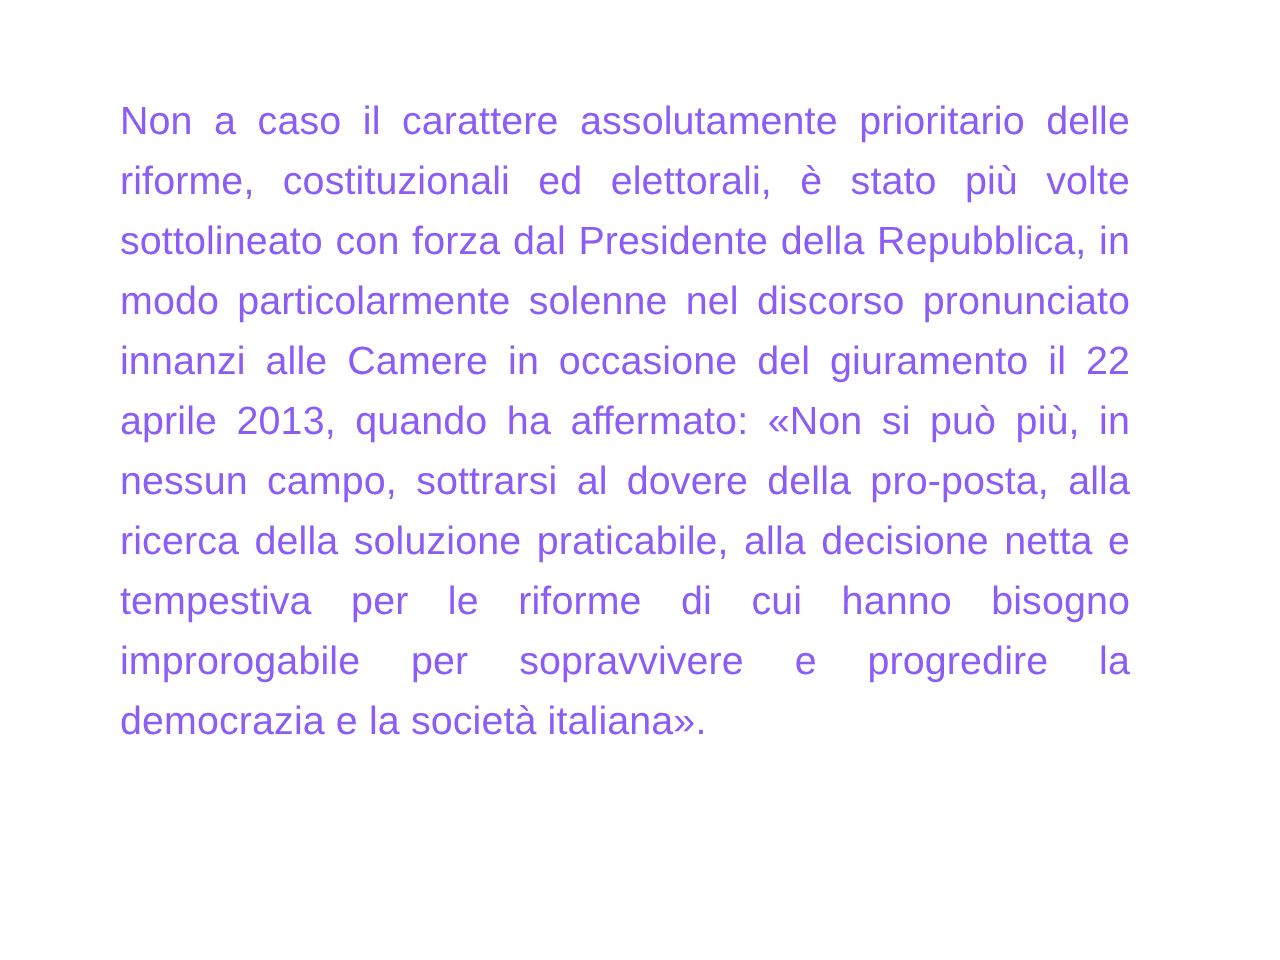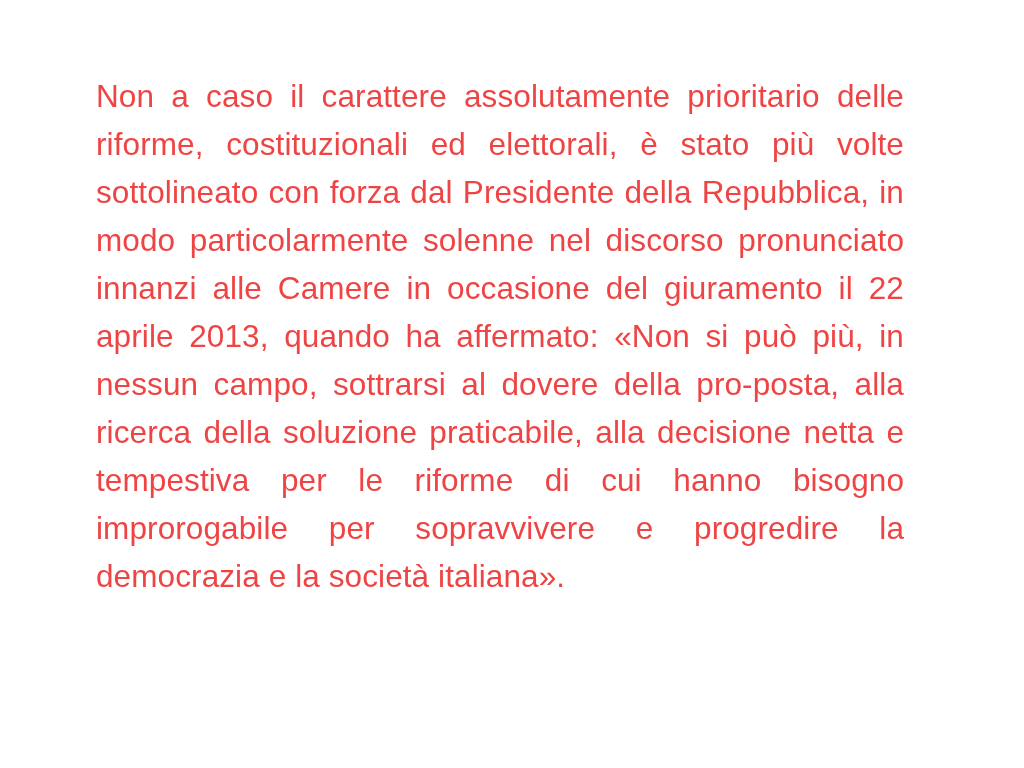--- a/index.html
+++ b/index.html
@@ -20,21 +20,21 @@
     background: #ffffff;
     box-sizing: border-box;
   }
   .body-text {
     position: absolute;
     left: 96px;
     top: 72px;
     width: 808px;
     font-size: 31.5px;
     line-height: 48px;
-    color: #ef4444;
+    color: #8b5cf6;
     text-align: justify;
     text-justify: inter-word;
     hyphens: manual;
     white-space: pre-wrap;
     font-weight: 400;
     letter-spacing: 0.1px;
   }
 </style>
 </head>
 <body>

